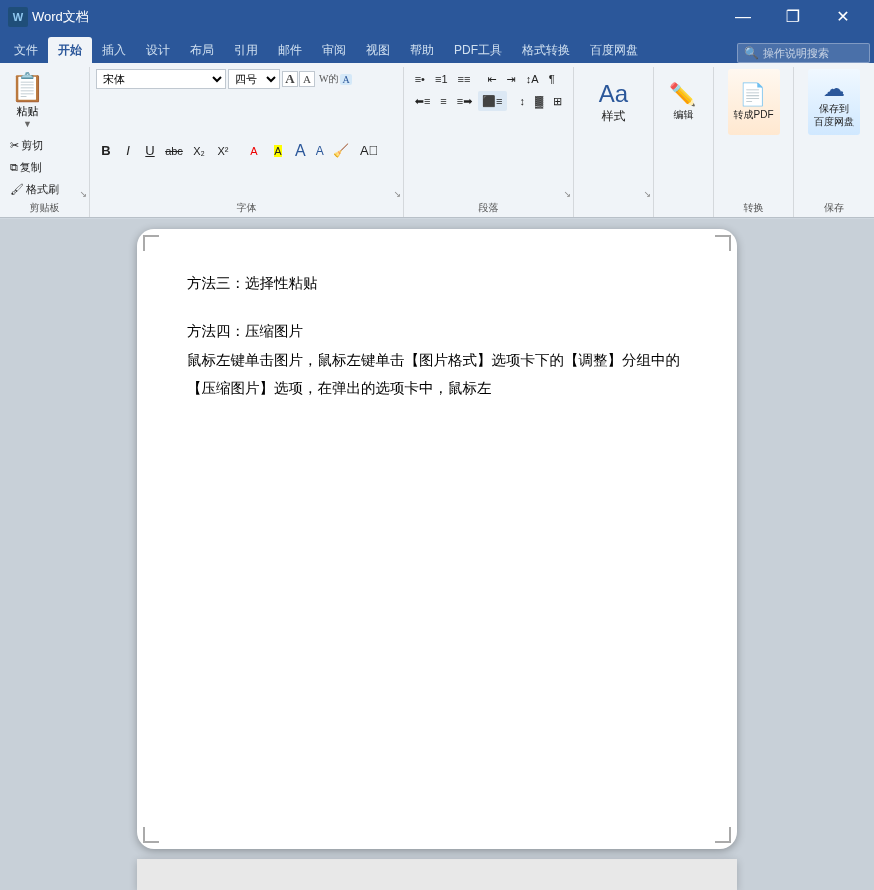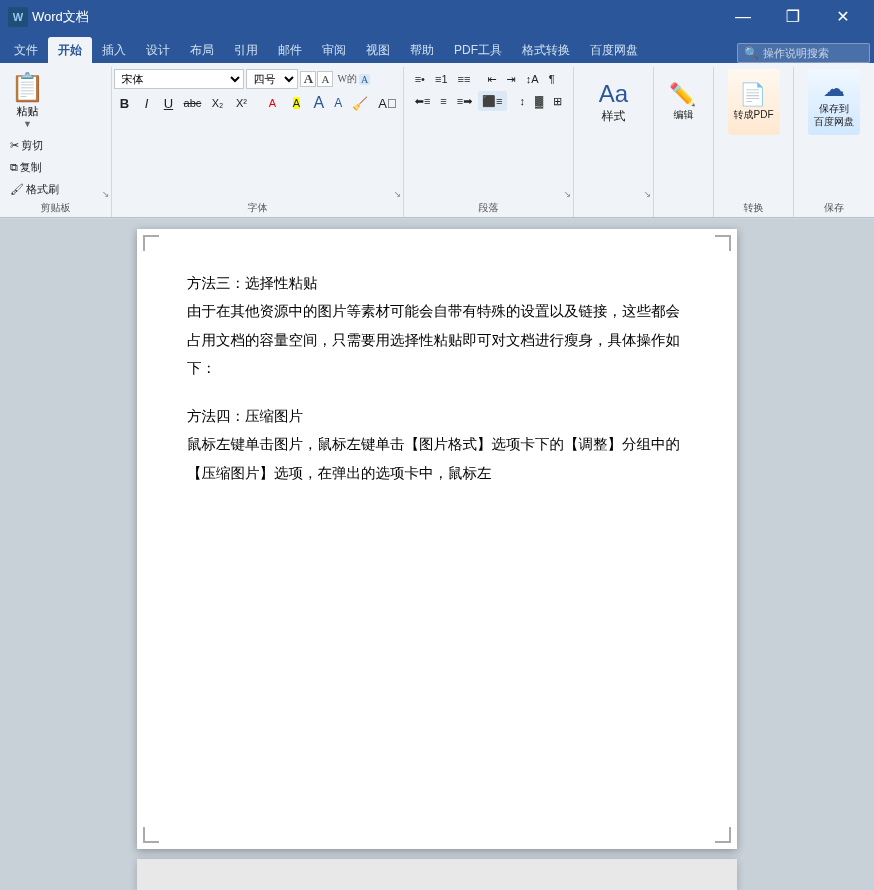--- a/index.html
+++ b/index.html
@@ -181,22 +181,22 @@
     }
     .clipboard-small-btns {
       display: flex;
       flex-direction: column;
       gap: 2px;
     }
 
     
     .font-group {
       display: flex;
-      flex-direction: column;
-      gap: 4px;
+      flex-direction: row;
+      gap: 13px;
     }
     .font-row {
       display: flex;
       align-items: center;
       gap: 2px;
     }
     .font-select {
       border: 1px solid #c0c8d0;
       background: white;
       height: 20px;
@@ -236,20 +236,21 @@
       background: white;
       width: 600px;
       min-height: 620px;
       box-shadow: 0 2px 8px rgba(0,0,0,0.3);
       padding: 40px 50px;
       font-family: 'SimSun', '宋体', serif;
       font-size: 14.5px;
       line-height: 1.95;
       color: #000;
       position: relative;
+      border-radius: 17px;
     }
 
     .page-content p {
       text-indent: 0;
       margin: 0;
     }
 
     .section-title {
       font-size: 14.5px;
       margin-bottom: 4px;
@@ -575,23 +576,20 @@
   <div class="page">
     <div class="page-corner-tl"></div>
     <div class="page-corner-tr"></div>
     <div class="page-corner-bl"></div>
     <div class="page-corner-br"></div>
 
     <div class="page-content">
 
       <p class="section-title">方法三：选择性粘贴</p>
 
-      <p class="para-indent">
-        <span>由于在其他资源中的图片等素材可能会自带有特殊的设置以及链接，这些都会占用文档的容量空间，只需要用选择性粘贴即可对文档进行瘦身，具体操作如下：</span>
-      </p>
 
 
       <p style="height:20px;">&nbsp;</p>
 
       <p class="para-indent">方法四：压缩图片</p>
 
 
       <p class="para-indent">鼠标左键单击图片，鼠标左键单击【图片格式】选项卡下的【调整】分组中的【压缩图片】选项，在弹出的选项卡中，鼠标左</p>
     </div>
   </div>

